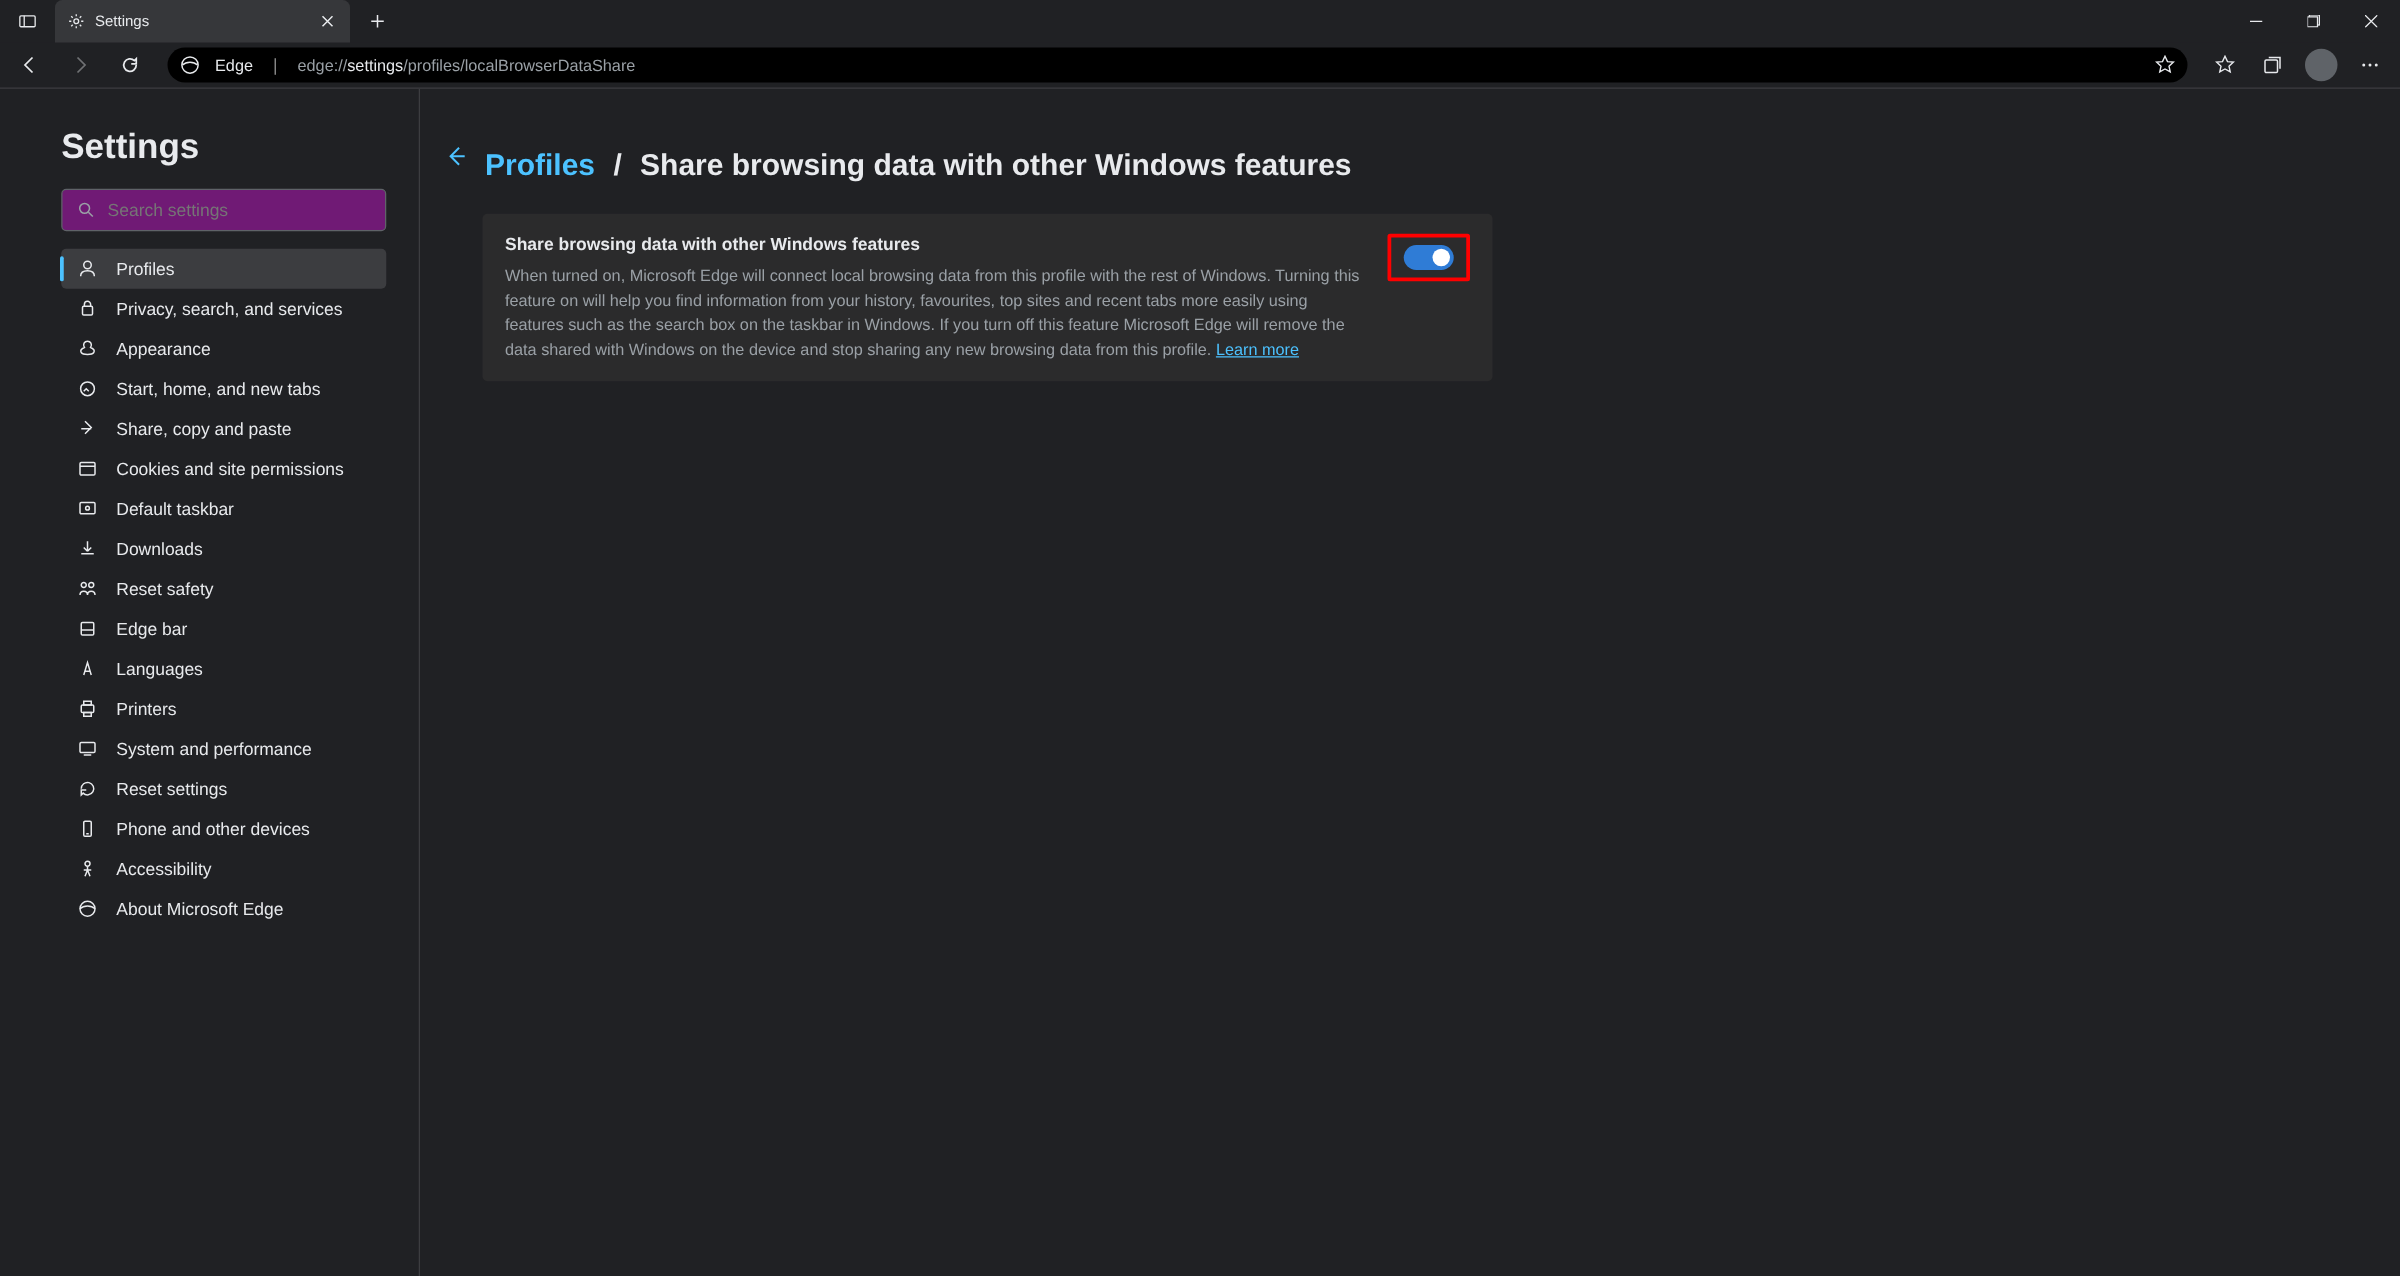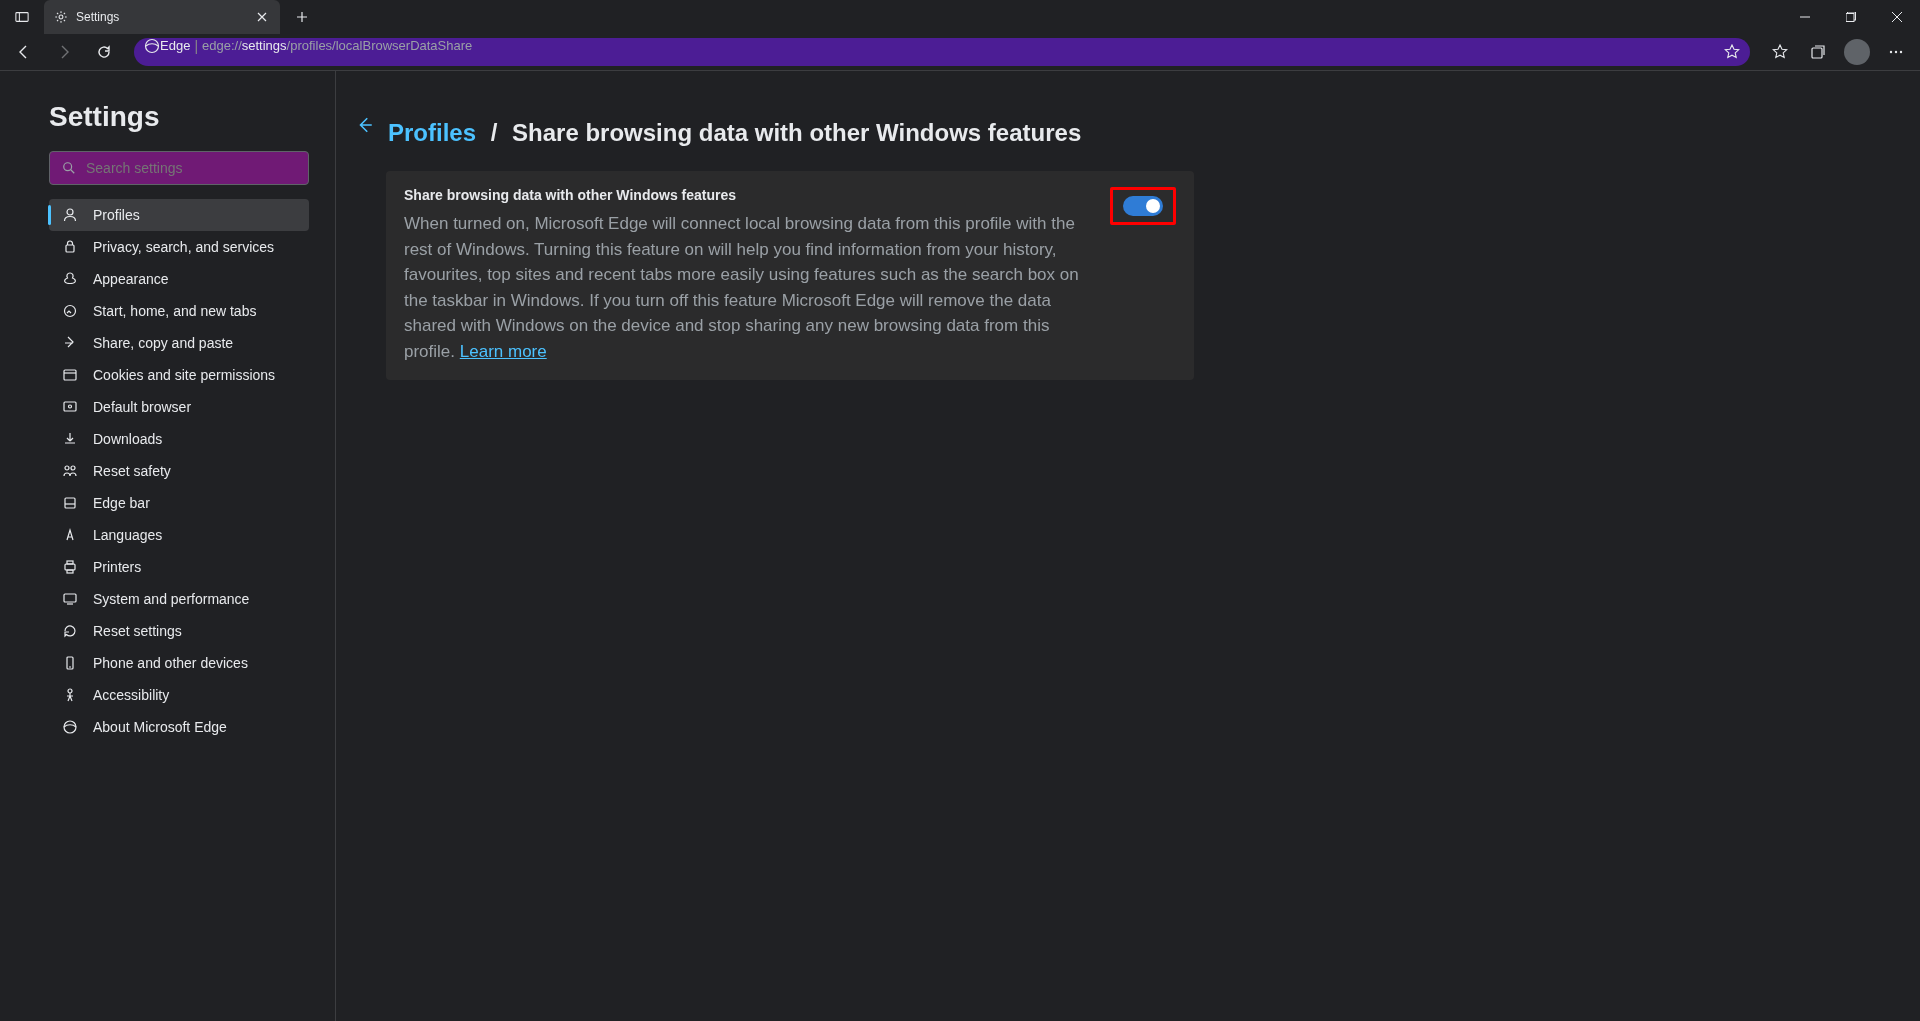--- a/index.html
+++ b/index.html
@@ -84,27 +84,28 @@
   height: 32px;
   display: flex;
   align-items: center;
   justify-content: center;
   color: #e8eaed;
   border-radius: 4px;
 }
 .nav-btn.disabled { opacity: 0.4; }
 .addressbar {
   flex: 1;
-  background: #4c1d95;
+  background: #000000;
   border-radius: 14px;
   height: 28px;
   display: flex;
+  align-items: center;
   padding: 0 10px;
   margin: 0 8px;
-  gap: 0;
+  gap: 12px;
 }
 .site-label {
   color: #e8eaed;
   font-size: 13px;
 }
 .url-sep {
   color: #888;
   margin: 0 4px;
 }
 .url-text {
@@ -232,21 +233,21 @@
   align-items: flex-start;
   justify-content: space-between;
   gap: 20px;
 }
 .card-title {
   font-size: 14px;
   font-weight: 600;
   margin-bottom: 8px;
 }
 .card-desc {
-  font-size: 17px;
+  font-size: 13px;
   color: #9aa0a6;
   line-height: 1.5;
 }
 .card-desc a { color: #4cc2ff; text-decoration: underline; }
 .toggle-wrap {
   border: 3px solid #ff0000;
   padding: 6px 10px;
   border-radius: 2px;
   flex-shrink: 0;
 }
@@ -441,21 +442,21 @@
           </span>
           <span>Cookies and site permissions</span>
         </li>
         <li class="nav-item">
           <span class="ico">
             <svg width="16" height="16" viewBox="0 0 16 16">
               <rect x="2" y="3" width="12" height="9" rx="1" fill="none" stroke="#e8eaed" stroke-width="1.2"></rect>
               <circle cx="8" cy="7.5" r="1.5" fill="none" stroke="#e8eaed" stroke-width="1.2"></circle>
             </svg>
           </span>
-          <span>Default browser</span>
+          <span>Default taskbar</span>
         </li>
         <li class="nav-item">
           <span class="ico">
             <svg width="16" height="16" viewBox="0 0 16 16">
               <path d="M8 2v8m0 0l-3-3m3 3l3-3M3 12h10" fill="none" stroke="#e8eaed" stroke-width="1.2"></path>
             </svg>
           </span>
           <span>Downloads</span>
         </li>
         <li class="nav-item">

